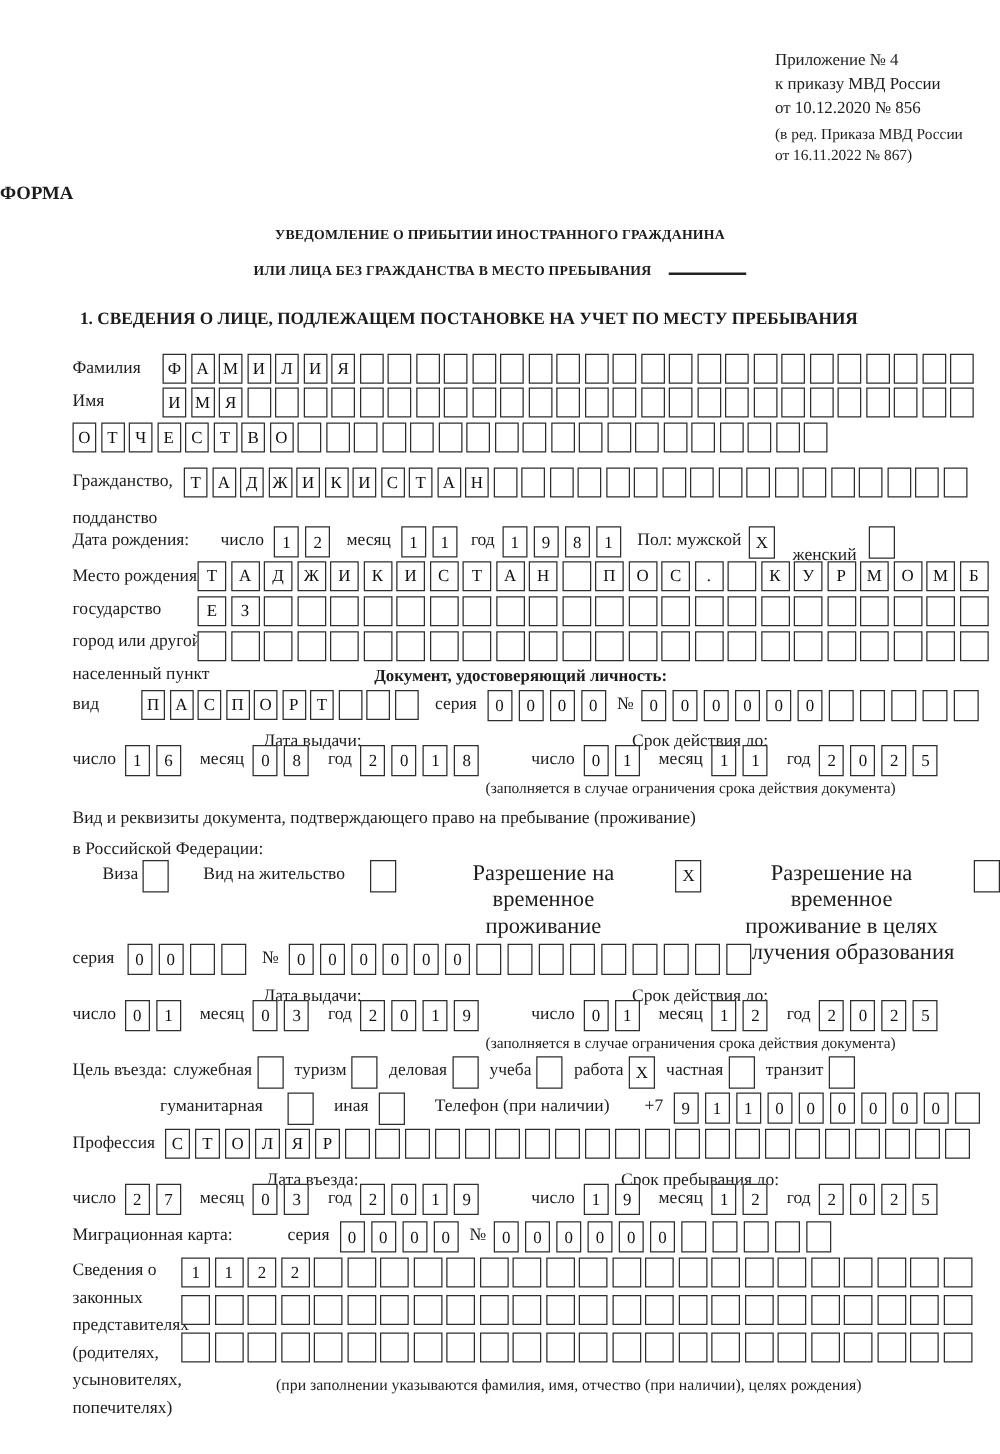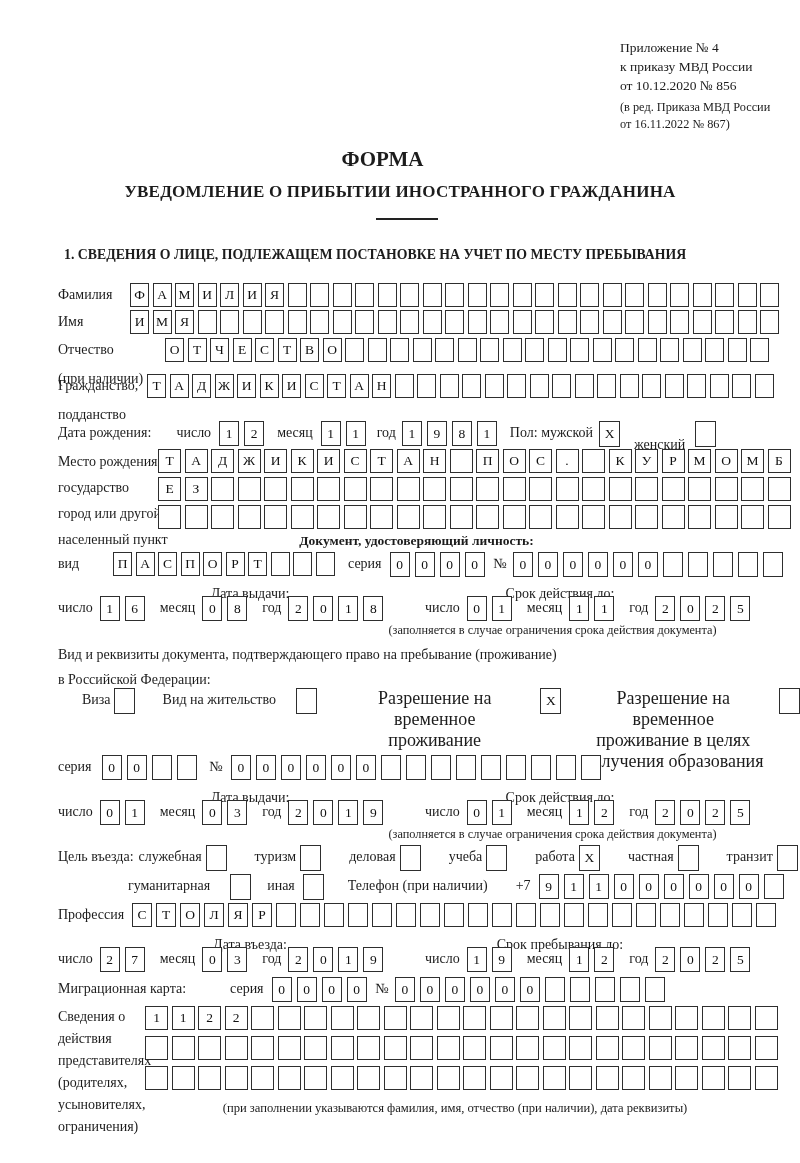--- a/index.html
+++ b/index.html
@@ -10,47 +10,47 @@
   .cells{display:flex;align-items:flex-start;}
   .cell{flex:none;box-sizing:border-box;width:19px;height:24px;border:1.7px solid #2e2e2e;margin-right:3.5px;display:flex;align-items:center;justify-content:center;font-size:13.5px;color:#111;background:#fff;}
   .wide .cell{width:23px;margin-right:3.5px;}
   .date .cell{width:20px;height:25px;margin-right:5px;}
   .chk .cell{width:21px;height:26px;margin-right:0;}
   .cp .cell{width:20px;height:24px;margin-right:4px;}
   .frow{display:flex;align-items:flex-start;}
   .lbcol{display:flex;flex-direction:column;}
   .annex-line{font-size:13.5px;line-height:19px;}
   .annex-note{font-size:12.3px;line-height:17px;}
-  .title-line{font-size:17px;font-weight:bold;text-align:center;letter-spacing:.2px;}
+  .title-line{font-size:11px;font-weight:bold;text-align:center;letter-spacing:.2px;}
   .blank{display:inline-block;width:62px;height:13px;border-bottom:2.5px solid #222;margin-left:14px;}
   .dgroup{display:flex;align-items:flex-start;position:absolute;}
   .dgroup .lb{margin-right:7px;}
   .dgroup .cells{margin-right:10px;}
   .note{font-size:12.3px;text-align:center;}
   .opt{display:flex;align-items:flex-start;margin-left:24px;}
   .optlbl{font-size:18px;line-height:21px;text-align:center;}
-  .pur{display:flex;align-items:flex-start;margin-right:28px;}
+  .pur{display:flex;align-items:flex-start;margin-right:9px;}
   .pur .lb{margin-right:4px;}
 </style>
 </head>
 <body>
 
 <div class="abs" style="top:38px;left:620px;">
   <div class="annex-line">Приложение № 4</div>
   <div class="annex-line">к приказу МВД России</div>
   <div class="annex-line">от 10.12.2020 № 856</div>
   <div class="annex-note" style="margin-top:4px;">(в ред. Приказа МВД России</div>
   <div class="annex-note">от 16.11.2022 № 867)</div>
 </div>
 
-<div class="abs b" style="top:147px;left:0;right:35px;text-align:center;font-size:21px;">ФОРМА</div>
+<div class="abs b" style="top:147px;left:0;right:35px;text-align:left;font-size:15px;">ФОРМА</div>
 
 <div class="abs title-line" style="top:182px;left:40px;width:720px;">УВЕДОМЛЕНИЕ О ПРИБЫТИИ ИНОСТРАННОГО ГРАЖДАНИНА</div>
 <div class="abs title-line" style="top:205px;left:40px;width:720px;">
-  <span class="blank"></span>
+  <span>ИЛИ ЛИЦА БЕЗ ГРАЖДАНСТВА В МЕСТО ПРЕБЫВАНИЯ</span><span class="blank"></span>
 </div>
 
 <div class="abs b" style="top:247px;left:64px;font-size:13.8px;">1. СВЕДЕНИЯ О ЛИЦЕ, ПОДЛЕЖАЩЕМ ПОСТАНОВКЕ НА УЧЕТ ПО МЕСТУ ПРЕБЫВАНИЯ</div>
 
 <div class="abs frow" style="top:283px;left:58px;">
   <div class="lb" style="width:72px;">Фамилия</div>
   <div class="cells">
       <span class="cell">Ф</span>
       <span class="cell">А</span>
       <span class="cell">М</span>
@@ -112,24 +112,20 @@
       <span class="cell"></span>
       <span class="cell"></span>
       <span class="cell"></span>
       <span class="cell"></span>
       <span class="cell"></span>
       <span class="cell"></span>
     </div>
 </div>
 
 <div class="abs frow" style="top:338px;left:58px;">
-  <div class="lbcol" style="width:107px;">
-    <div class="lb">Отчество</div>
-    <div class="lb" style="margin-top:5px;">(при наличии)</div>
-  </div>
   <div class="cells">
       <span class="cell">О</span>
       <span class="cell">Т</span>
       <span class="cell">Ч</span>
       <span class="cell">Е</span>
       <span class="cell">С</span>
       <span class="cell">Т</span>
       <span class="cell">В</span>
       <span class="cell">О</span>
       <span class="cell"></span>
@@ -672,25 +668,25 @@
       <span class="cell"></span>
       <span class="cell"></span>
       <span class="cell"></span>
       <span class="cell"></span>
     </div>
 </div>
 
 <div class="abs frow" style="top:1006px;left:58px;">
   <div class="lbcol" style="width:87px;">
     <div class="lb" style="line-height:22px;">Сведения о</div>
-    <div class="lb" style="line-height:22px;">действия</div>
+    <div class="lb" style="line-height:22px;">законных</div>
     <div class="lb" style="line-height:22px;">представителях</div>
     <div class="lb" style="line-height:22px;">(родителях,</div>
     <div class="lb" style="line-height:22px;">усыновителях,</div>
-    <div class="lb" style="line-height:22px;">ограничения)</div>
+    <div class="lb" style="line-height:22px;">попечителях)</div>
   </div>
   <div class="lbcol">
     <div class="cells wide" style="margin-bottom:6px;">
         <span class="cell">1</span>
         <span class="cell">1</span>
         <span class="cell">2</span>
         <span class="cell">2</span>
         <span class="cell"></span>
         <span class="cell"></span>
         <span class="cell"></span>
@@ -760,13 +756,13 @@
         <span class="cell"></span>
         <span class="cell"></span>
         <span class="cell"></span>
         <span class="cell"></span>
         <span class="cell"></span>
         <span class="cell"></span>
       </div>
   </div>
 </div>
 
-<div class="abs note" style="top:1101px;left:130px;width:650px;font-size:12.6px;">(при заполнении указываются фамилия, имя, отчество (при наличии), дата реквизиты)</div>
+<div class="abs note" style="top:1101px;left:130px;width:650px;font-size:12.6px;">(при заполнении указываются фамилия, имя, отчество (при наличии), целях рождения)</div>
 
 </body></html>

